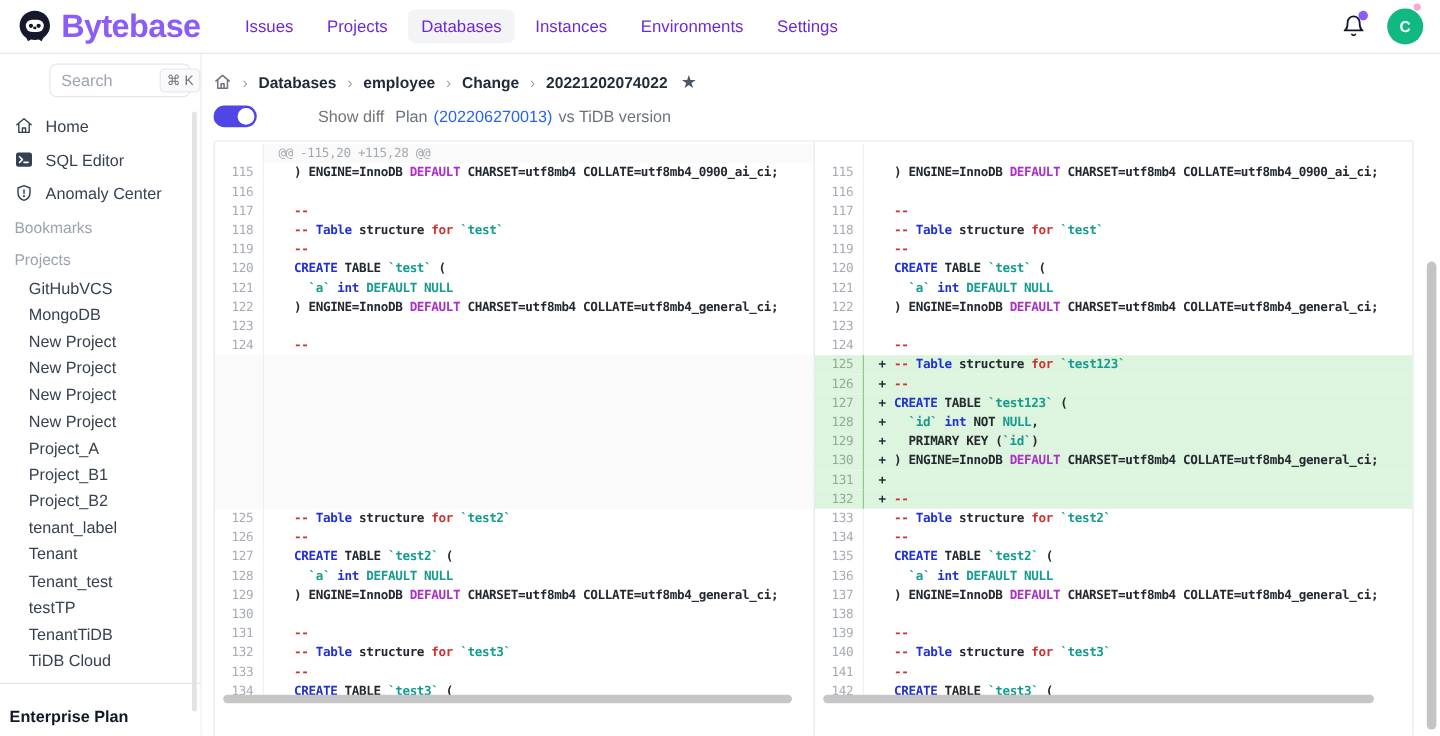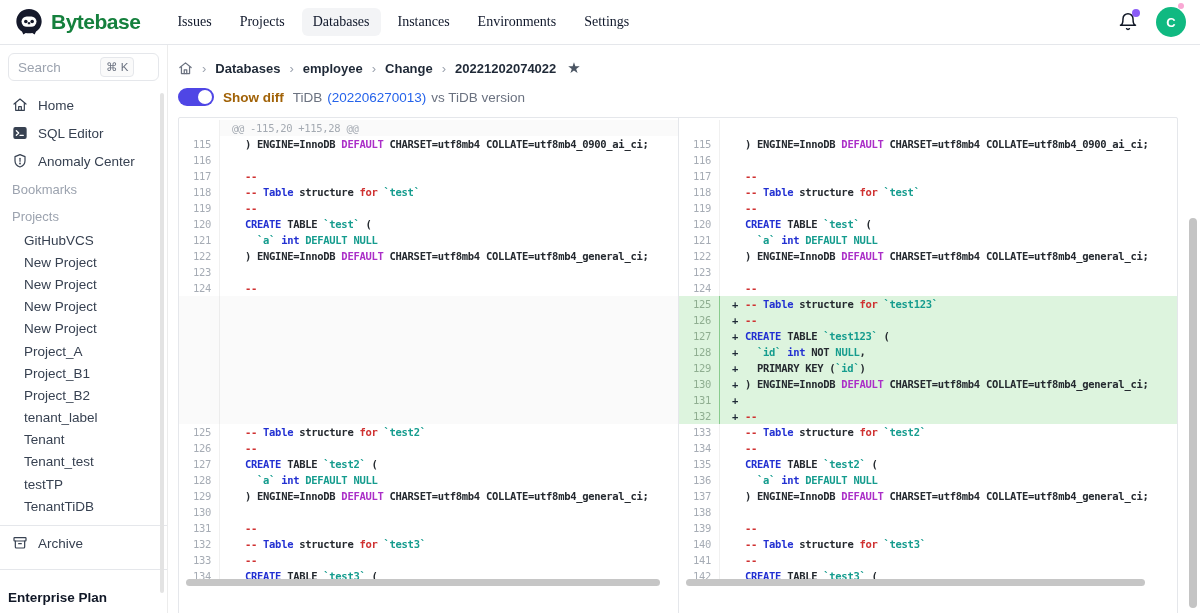--- a/index.html
+++ b/index.html
@@ -3,39 +3,39 @@
 <meta charset="utf-8">
 <style>
   * { margin:0; padding:0; box-sizing:border-box; }
   html,body { width:1200px; height:613px; overflow:hidden; background:#fff;
     font-family:"Liberation Sans", sans-serif; color:#1f2937; }
 
   
   .topbar { height:45px; display:flex; align-items:center; padding:0 14px;
     border-bottom:1px solid #e5e7eb; background:#fff; position:relative; z-index:5; }
   .logo { display:flex; align-items:center; gap:7px; }
-  .logo-text { font-size:21px; font-weight:bold; color:#15803d; letter-spacing:-0.5px; }
+  .logo-text { font-size:27px; font-weight:bold; color:#8b5cf6; letter-spacing:-0.5px; }
   .topnav { display:flex; align-items:center; margin-left:26px; gap:6px; }
-  .topnav-item { font-size:14px; color:#0f172a; padding:6px 11px; border-radius:6px; cursor:pointer;font-family:Liberation Serif, serif; }
+  .topnav-item { font-size:14px; color:#6d28d9; padding:6px 11px; border-radius:6px; cursor:pointer; }
   .topnav-item.active { background:#f3f4f6; }
   .topbar-right { margin-left:auto; display:flex; align-items:center; gap:18px; }
   .bell-wrap { position:relative; width:20px; height:20px; }
   .bell-dot { position:absolute; top:-3px; right:-2px; width:8px; height:8px; border-radius:50%; }
   .avatar { width:30px; height:30px; border-radius:50%; color:#fff; font-size:13px; font-weight:bold;
     display:flex; align-items:center; justify-content:center; position:relative; }
   .avatar-dot { position:absolute; top:-4px; right:2px; width:6px; height:6px; border-radius:50%; background:#f9a8d4; }
 
   
   .shell { display:flex; height:568px; }
   .sidebar { width:168px; flex:none; border-right:1px solid #ececec; position:relative; padding:8px 8px 0 8px; }
   .main { flex:1; position:relative; padding:0 22px 0 10px; }
 
   
   .searchbox { height:28px; border:1px solid #e5e7eb; border-radius:6px; display:flex; align-items:center;
-    padding:0 5px 0 9px; gap:4px; background:#fff; }
+    padding:0 5px 0 9px; gap:4px; background:#fff;margin-left:33px; }
   .searchbox input { border:none; outline:none; width:78px; font-size:13.5px; color:#374151;
     font-family:"Liberation Sans", sans-serif; background:transparent; }
   .searchbox input::placeholder { color:#9ca3af; }
   .kbd { font-size:11.5px; color:#6b7280; border:1px solid #e5e7eb; border-radius:4px; padding:2px 5px;
     background:#fafafa; white-space:nowrap; }
   .side-nav { margin-top:10px; }
   .side-nav-item { height:28px; display:flex; align-items:center; gap:10px; padding-left:4px;
     font-size:13.5px; color:#374151; cursor:pointer; }
   .section-label { font-size:13px; color:#9ca3af; height:25px; display:flex; align-items:center; padding-left:4px; margin-top:2px; }
   .proj-list { }
@@ -52,21 +52,21 @@
   .crumbs { margin-top:13px; height:20px; display:flex; align-items:center; gap:9px; font-size:13px; }
   .crumb { color:#1f2937; font-weight:bold; cursor:pointer; }
   .crumb-sep { color:#9ca3af; font-size:13px; }
   .crumb-star { color:#4b5563; font-size:15px; margin-left:2px; cursor:pointer; }
   .alert-row { margin-top:9px; height:20px; display:flex; align-items:center; gap:7px; font-size:13.5px; }
   .alert-text { color:#111827; }
   .link { color:#2563eb; cursor:pointer; }
   .toggle-row { margin-top:9px; height:20px; display:flex; align-items:center; gap:9px; font-size:13.5px; }
   .toggle { width:36px; height:18px; border-radius:9px; position:relative; cursor:pointer; flex:none; }
   .toggle .knob { position:absolute; top:2px; right:2px; width:14px; height:14px; border-radius:50%; background:#fff; }
-  .toggle-label { font-weight:bold; color:#a16207; }
+  .toggle-label { font-weight:normal; color:#737373;margin-left:42px; }
   .muted { color:#6b7280; }
 
   
   .diff-panel { margin-top:10px; border:1px solid #e5e7eb; border-radius:2px; height:600px;
     display:flex; overflow:hidden; background:#fff; }
   .diff-col { width:50%; position:relative; overflow:hidden; padding-top:2px;
     font-family:"DejaVu Sans Mono", monospace; font-size:10.5px; letter-spacing:-0.3px; font-weight:bold; }
   .diff-col.right { border-left:1px solid #e5e7eb; }
   .drow { display:flex; height:16px; line-height:16px; white-space:pre; }
   .ln { width:40px; flex:none; text-align:right; padding-right:8px; color:#a6acb5; font-weight:normal; }
@@ -166,32 +166,34 @@
               <circle cx="12" cy="15.8" r="0.5" fill="#374151"></circle>
             </svg>
           </span>
           <span>Anomaly Center</span>
         </div>
       </div>
     <div class="section-label">Bookmarks</div>
     <div class="section-label">Projects</div>
     <div class="proj-list" id="proj-list">
         <div class="proj-item">GitHubVCS</div>
+        <div class="proj-item">MongoDB</div>
         <div class="proj-item">New Project</div>
         <div class="proj-item">New Project</div>
         <div class="proj-item">New Project</div>
         <div class="proj-item">New Project</div>
         <div class="proj-item">Project_A</div>
         <div class="proj-item">Project_B1</div>
         <div class="proj-item">Project_B2</div>
         <div class="proj-item">tenant_label</div>
         <div class="proj-item">Tenant</div>
         <div class="proj-item">Tenant_test</div>
         <div class="proj-item">testTP</div>
         <div class="proj-item">TenantTiDB</div>
+        <div class="proj-item">TiDB Cloud</div>
       </div>
     <div class="side-divider"></div>
     <div class="archive-row">
       <span>
         <svg width="16" height="16" viewBox="0 0 24 24" fill="none" stroke="#374151" stroke-width="1.8" stroke-linecap="round" stroke-linejoin="round">
           <rect x="3" y="4" width="18" height="5" rx="1"></rect>
             <path d="M5 9v9a1.5 1.5 0 0 0 1.5 1.5h11A1.5 1.5 0 0 0 19 18V9"></path>
             <path d="M10 13h4"></path>
         </svg>
       </span>
@@ -220,21 +222,21 @@
         <span class="crumb">20221202074022</span>
         <span class="crumb-star">★</span>
       </div>
 
 
     <div class="toggle-row">
       <span class="toggle" id="diff-toggle" style="background: rgb(79, 70, 229);">
           <span class="knob"></span>
         </span>
       <span class="toggle-label">Show diff</span>
-      <span class="muted">TiDB</span>
+      <span class="muted">Plan</span>
       <span class="link" style="margin-left:-4px">(202206270013)</span>
       <span class="muted" style="margin-left:-4px">vs TiDB version</span>
     </div>
 
     <div class="diff-panel">
       <div class="diff-col left" id="diff-left">
         <div class="drow hdr"><span class="ln"></span><span class="codecell">@@ -115,20 +115,28 @@</span></div>
           <div class="drow ctx"><span class="ln">115</span><span class="codecell"><span class="pre"> </span><span class="tk-p">) ENGINE=InnoDB </span><span class="tk-m">DEFAULT</span><span class="tk-p"> CHARSET=utf8mb4 COLLATE=utf8mb4_0900_ai_ci;</span></span></div>
           <div class="drow ctx"><span class="ln">116</span><span class="codecell"><span class="pre"> </span></span></div>
           <div class="drow ctx"><span class="ln">117</span><span class="codecell"><span class="pre"> </span><span class="tk-r">--</span></span></div>

